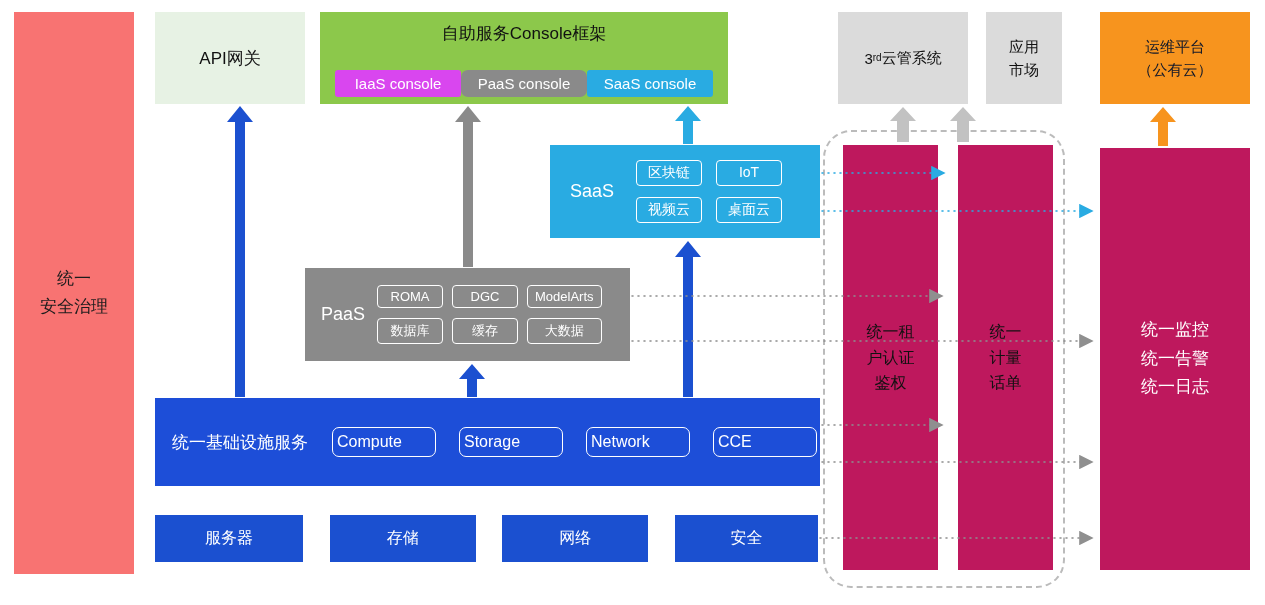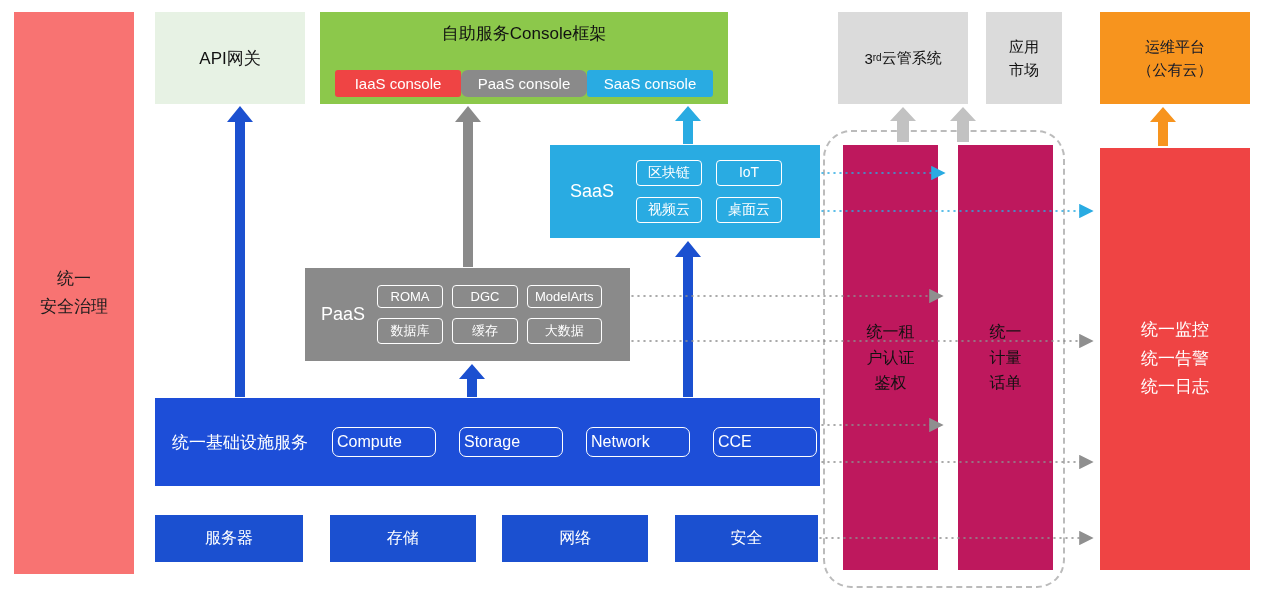--- a/index.html
+++ b/index.html
@@ -19,21 +19,21 @@
   .api-box { background:#E7F2E4; color:#111; font-size:17px; }
   .pos-api { left:155px; top:12px; width:150px; height:92px; }
 
   
   .console-box { background:#8CC84B; display:flex; flex-direction:column; justify-content:space-between; padding:10px 15px 7px; }
   .pos-console { left:320px; top:12px; width:408px; height:92px; }
   .console-title { text-align:center; color:#111; font-size:17px; }
   .console-chips { display:flex; justify-content:space-between; }
   .console-chip { width:128px; height:27px; border-radius:3px; color:#fff; font-size:15px;
     display:flex; align-items:center; justify-content:center; }
-  .chip-iaas { background:#ef4444; }
+  .chip-iaas { background:#d946ef; }
   .chip-paas { background:#8A8A8A;border-radius:7px; }
   .chip-saas { background:#29ABE2; }
 
   
   .gray-box { background:#DBDBDB; color:#111; }
   .third-box { font-size:15px; }
   .third-box sup { font-size:10px; position:relative; top:-1px; }
   .pos-third { left:838px; top:12px; width:130px; height:92px; }
   .market-box { font-size:15px; line-height:1.55; }
   .pos-market { left:986px; top:12px; width:76px; height:92px; }
@@ -72,21 +72,21 @@
   .hw-box:first-child { width:148px; }
   .hw-box:nth-child(2), .hw-box:nth-child(3) { width:146px; }
   .hw-box:last-child { width:143px; }
 
   
   .dash-rect { border:2px dashed #BBBBBB; border-radius:28px; }
   .pos-dash { left:823px; top:130px; width:242px; height:458px; }
   .col-box { background:#be185d; color:#111; font-size:16px; line-height:1.6; }
   .pos-col1 { left:843px; top:145px; width:95px; height:425px; }
   .pos-col2 { left:958px; top:145px; width:95px; height:425px; }
-  .monitor-box { background:#ef4444; color:#fff; font-size:17px; line-height:1.7; }
+  .monitor-box { background:#be185d; color:#fff; font-size:17px; line-height:1.7; }
   .pos-monitor { left:1100px; top:148px; width:150px; height:422px; }
 
   .overlay { position:absolute; left:0; top:0; pointer-events:none; }
 </style>
 </head>
 <body>
 
 <div class="canvas">
 
   <div class="abs dash-rect pos-dash"></div>

